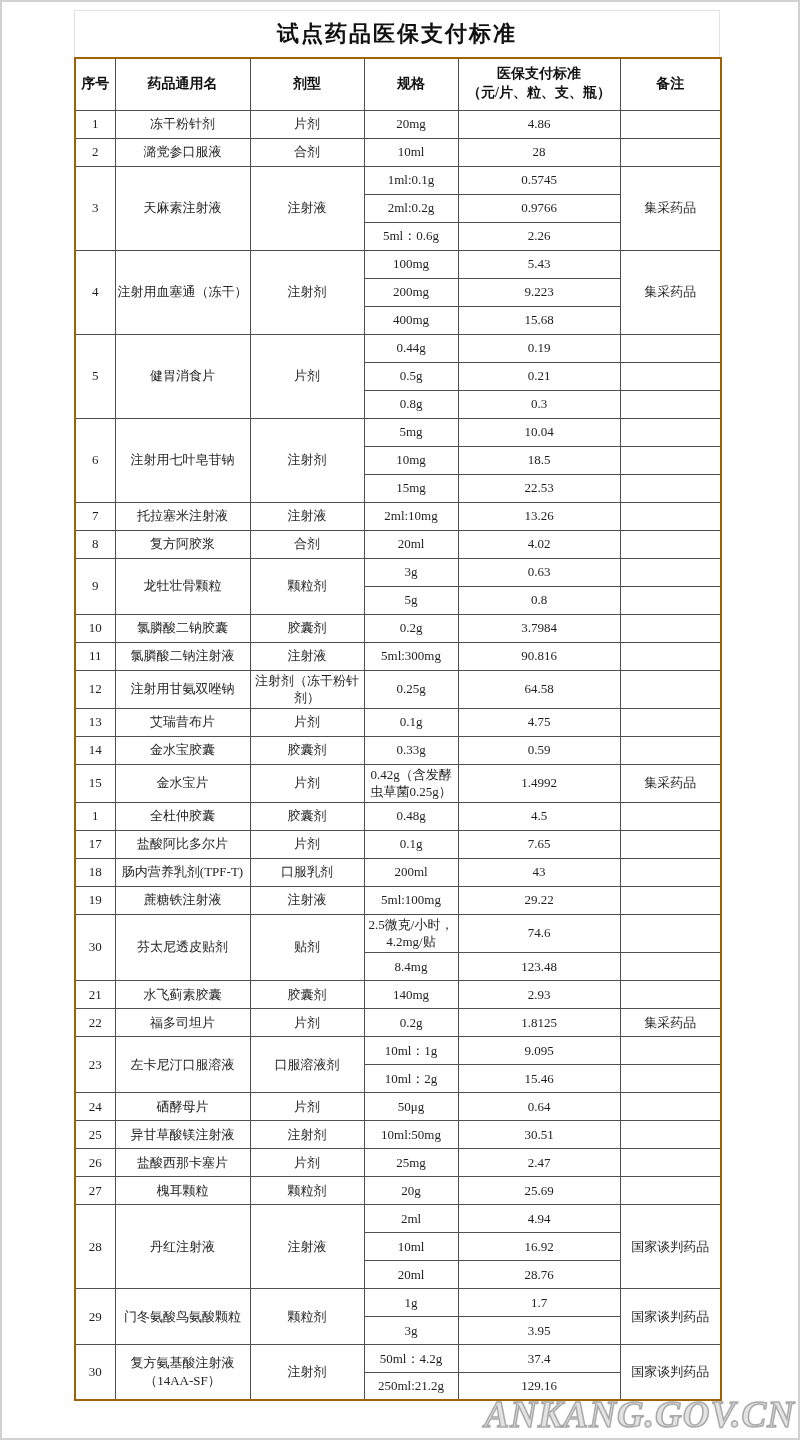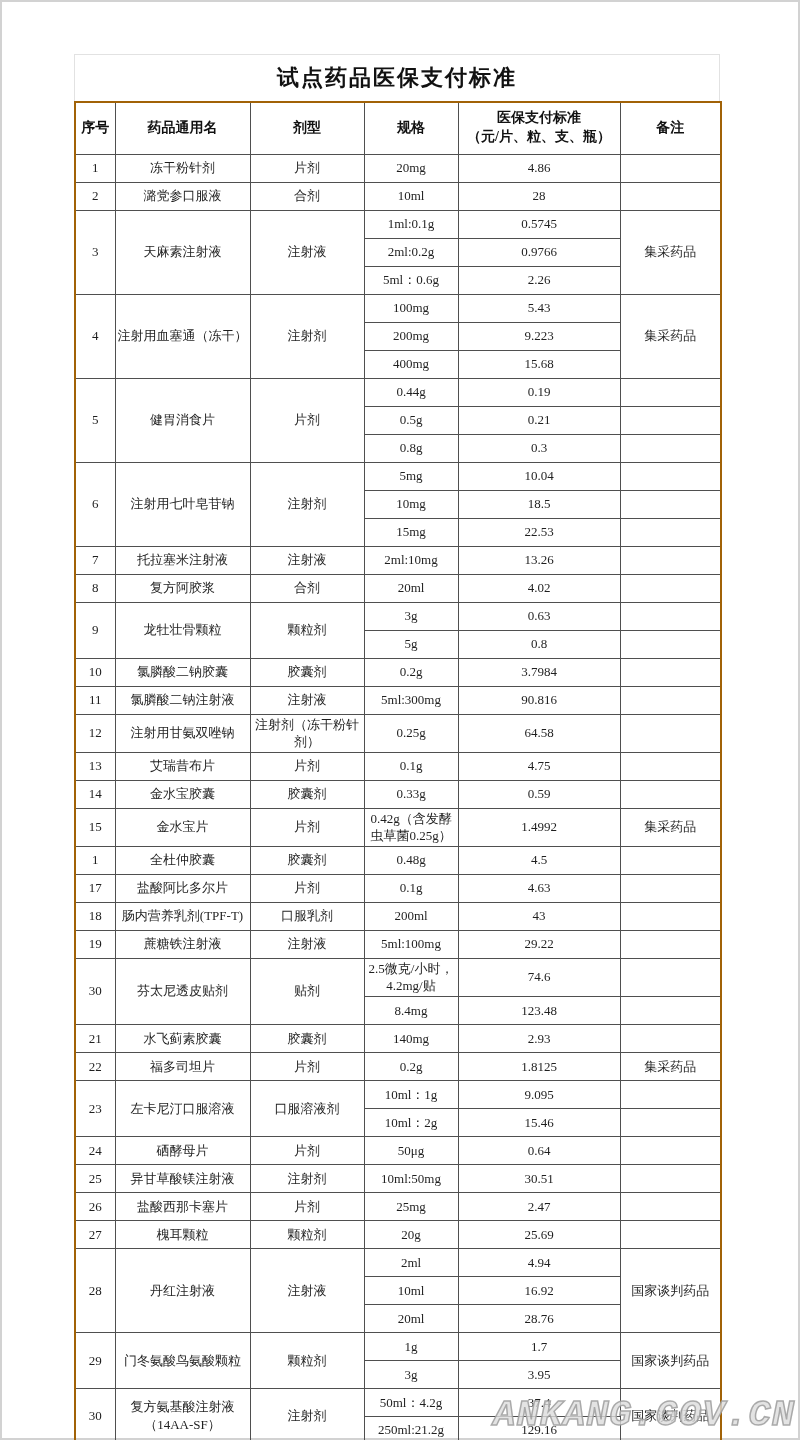--- a/index.html
+++ b/index.html
@@ -19,21 +19,21 @@
   .sheet {
     position: absolute;
     left: 74px; top: 10px;
     width: 646px;
   }
   .title-box {
     box-sizing: border-box;
     width: 646px; height: 47px;
     border: 1px solid #e2e2e2;
     border-bottom: none;
-    display: flex; align-items: center; justify-content: center; margin-top: 44px;
+    display: flex; align-items: center; justify-content: center;
   }
   .title-box span {
     font-size: 22px; font-weight: bold; letter-spacing: 2px; color: #111;
   }
   table.grid {
     width: 646px;
     border-collapse: collapse;
     table-layout: fixed;
     border: 2px solid #a16207;
   }
@@ -55,21 +55,21 @@
   }
   col.c-no    { width: 40px; }
   col.c-name  { width: 135px; }
   col.c-form  { width: 114px; }
   col.c-spec  { width: 94px; }
   col.c-price { width: 162px; }
   col.c-note  { width: 101px; }
   .watermark {
     position: absolute;
     right: 5px; bottom: 4px;
-    font-family: Liberation Mono, monospace;
+    font-family: Liberation Serif, serif;
     font-size: 37px; font-weight: bold; font-style: italic;
     letter-spacing: 1px;
     color: rgba(255,255,255,0.5);
     -webkit-text-stroke: 1.5px rgba(158,158,158,0.85);
     text-shadow: 0 0 1px rgba(160,160,160,0.6);
     white-space: nowrap;
   }
 </style>
 </head>
 <body>
@@ -271,21 +271,21 @@
           <td>胶囊剂</td>
           <td>0.48g</td>
           <td>4.5</td>
           <td></td>
         </tr>
         <tr>
           <td>17</td>
           <td>盐酸阿比多尔片</td>
           <td>片剂</td>
           <td>0.1g</td>
-          <td>4.63</td>
+          <td>7.65</td>
           <td></td>
         </tr>
         <tr>
           <td>18</td>
           <td>肠内营养乳剂(TPF-T)</td>
           <td>口服乳剂</td>
           <td>200ml</td>
           <td>43</td>
           <td></td>
         </tr>

